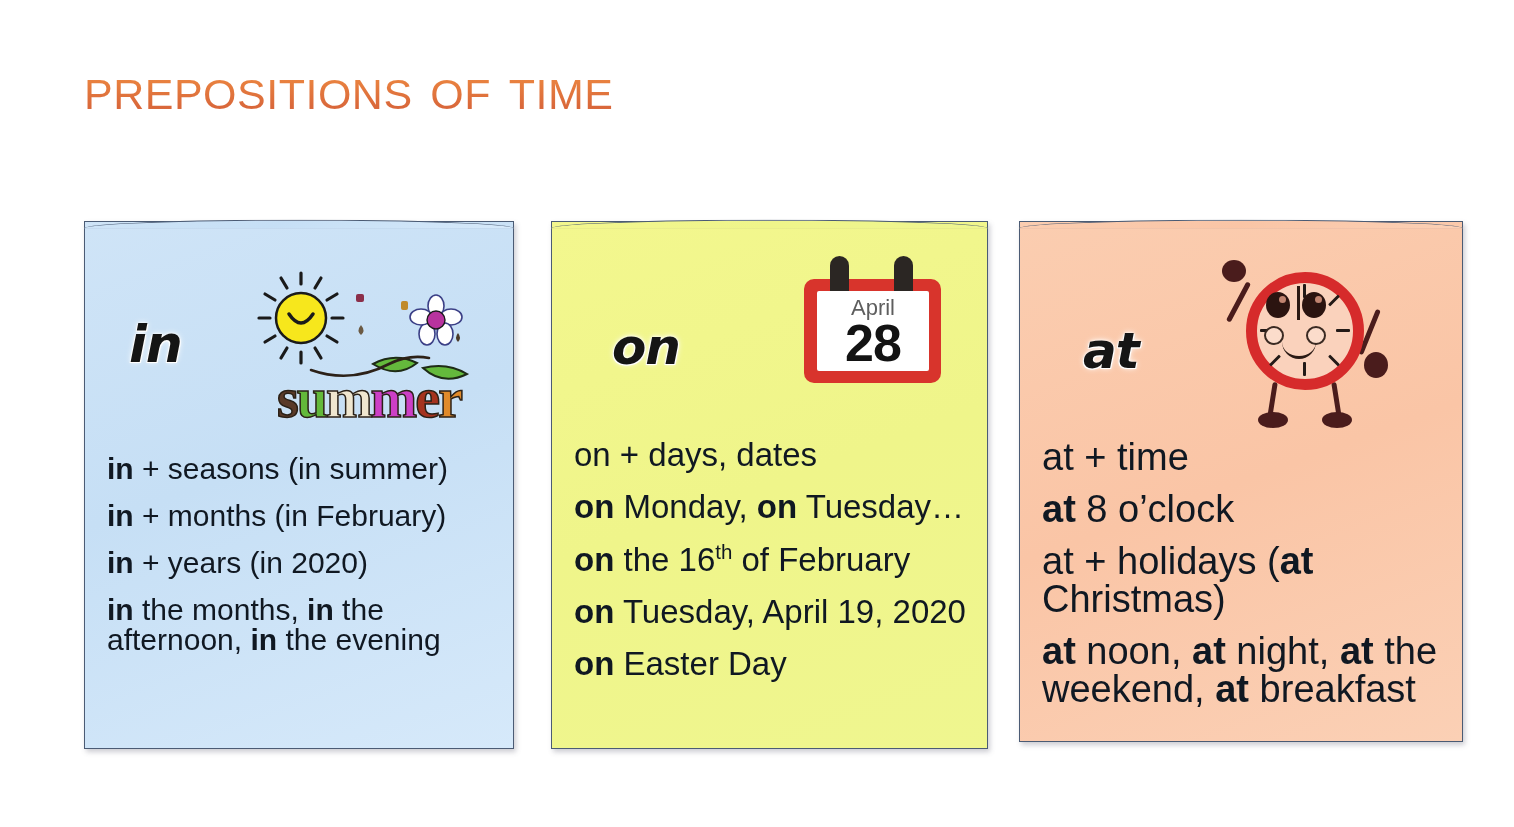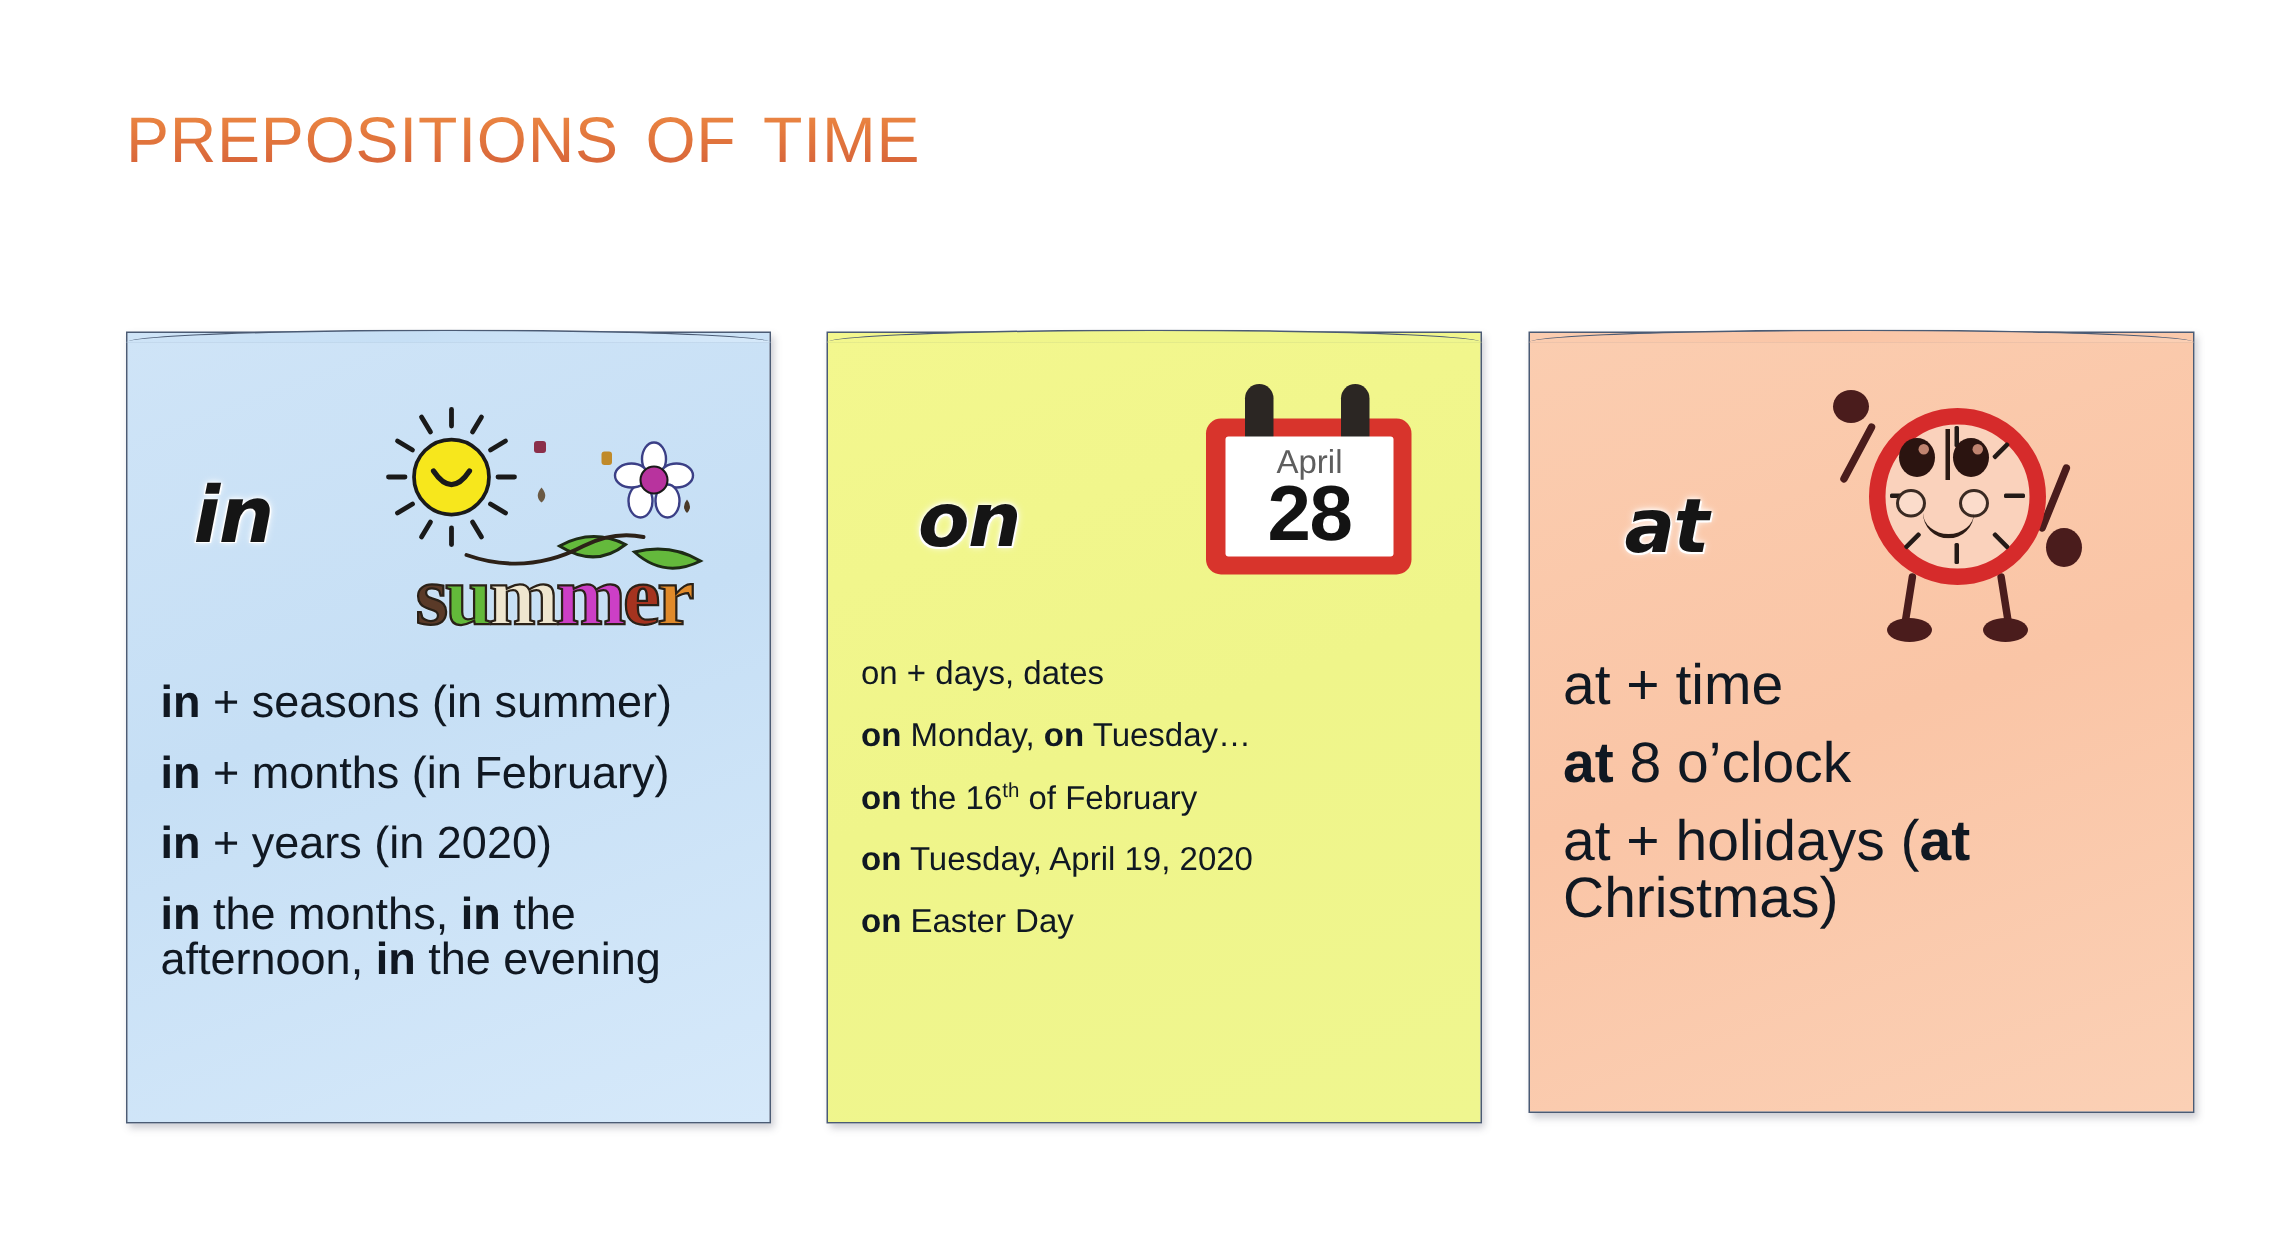--- a/index.html
+++ b/index.html
@@ -254,21 +254,21 @@
   }
   .txt-list .ln {
     line-height: 1.0;
     margin-bottom: 14px;
     white-space: normal;
   }
   .txt-list b { font-weight: 700; }
 
   #list-in  { left: 22px; top: 232px; font-size: 30px; width: 410px; }
   #list-in .ln { margin-bottom: 17px; }
-  #list-on  { left: 22px; top: 216px; font-size: 22px; width: 400px; }
+  #list-on  { left: 22px; top: 216px; font-size: 33px; width: 400px; }
   #list-on .ln { margin-bottom: 19px; }
   #list-at  { left: 22px; top: 216px; font-size: 38px; width: 424px; }
   #list-at .ln { margin-bottom: 14px; }
 
   sup { font-size: 0.62em; vertical-align: super; }
 </style>
 </head>
 <body>
 
 <div id="slide-title">Prepositions of time</div>
@@ -392,14 +392,15 @@
       <div class="clk-cheek" id="clk-cheek-l"></div>
       <div class="clk-cheek" id="clk-cheek-r"></div>
       <div class="clk-smile"></div>
     </div>
   </div>
 
   <div class="txt-list" id="list-at">
       <div class="ln"><span>at + time</span></div>
       <div class="ln"><b>at</b><span> 8 o’clock</span></div>
       <div class="ln"><span>at + holidays (</span><b>at</b><span> Christmas)</span></div>
+      <div class="ln"><b>at</b><span> noon, </span><b>at</b><span> night, </span><b>at</b><span> the weekend, </span><b>at</b><span> breakfast</span></div>
     </div>
 </div>
 
 </body></html>

